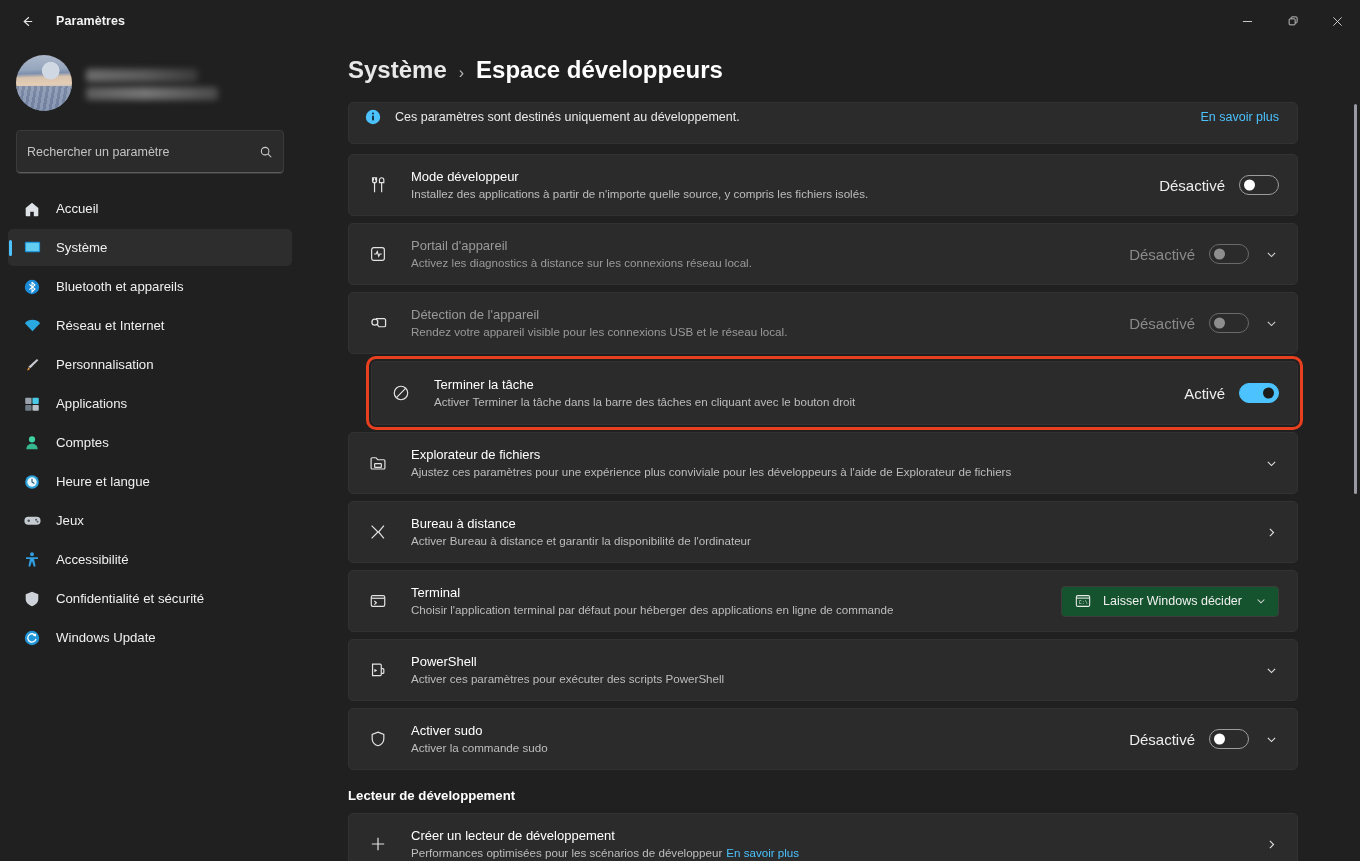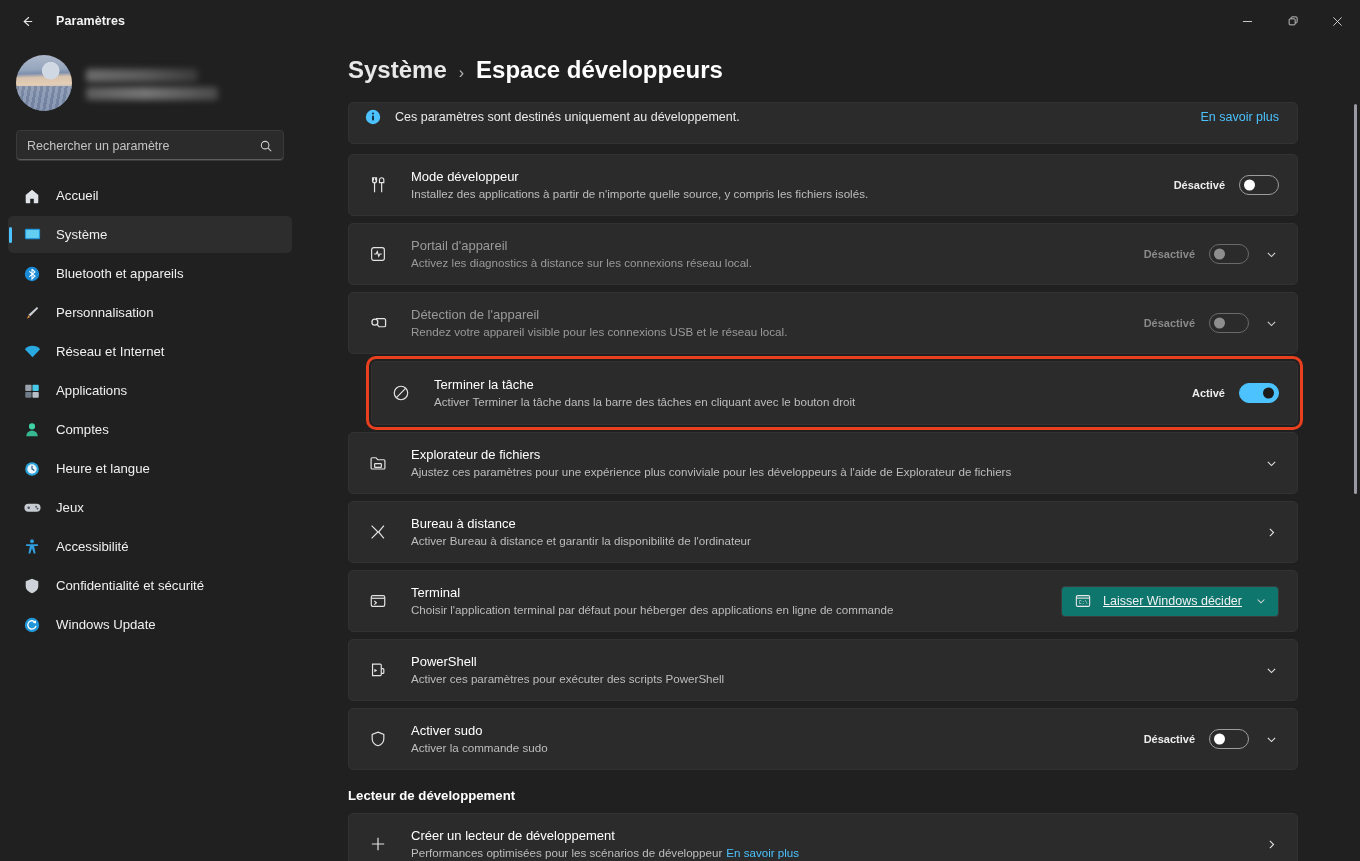--- a/index.html
+++ b/index.html
@@ -41,21 +41,21 @@
     background: repeating-linear-gradient(100deg, #6f7f9d 0 3px, #8d9bb6 3px 6px);
     opacity: .85;
   }
   .profile-text { display: flex; flex-direction: column; gap: 5px; padding-top: 2px; }
   .blur-line { border-radius: 3px; filter: blur(3.2px); }
   .blur-line.l1 { width: 112px; height: 13px; background: linear-gradient(90deg,#6d6d6d,#5a5a5a 55%,#3a3a3a); }
   .blur-line.l2 { width: 132px; height: 13px; background: linear-gradient(90deg,#5c5c5c,#767676 45%,#4a4a4a); }
 
   .search-wrap { margin: 20px 16px 0 16px; position: relative; }
   .search-box {
-    height: 31px; background: #2b2b2b; border: 1px solid #3a3a3a; border-radius: 4px;
+    height: 44px; background: #2b2b2b; border: 1px solid #3a3a3a; border-radius: 4px;
     display: flex; align-items: center; padding: 0 10px;
     box-shadow: inset 0 -1px 0 0 #5c5c5c;
   }
   .search-input {
     flex: 1; background: transparent; border: 0; outline: none;
     color: #cfcfcf; font-size: 12.5px; font-family: "Liberation Sans", sans-serif;
   }
   .search-input::placeholder { color: #c3c3c3; }
   .search-icon { color: #d0d0d0; display: flex; align-items: center; }
 
@@ -96,42 +96,42 @@
   }
   .card.tall { min-height: 64px; margin-left: 23px; }
   .card.highlighted { outline: 3px solid #e8401f; outline-offset: 2px; z-index: 3; }
   .card-icon { width: 22px; height: 22px; flex: 0 0 22px; margin-right: 22px; color: #e4e4e4; display: flex; align-items: center; justify-content: center; }
   .card-texts { flex: 1; min-width: 0; display: flex; flex-direction: column; gap: 3px; }
   .card-title { font-size: 13px; color: #ffffff; }
   .card-sub { font-size: 11.6px; color: #bdbdbd; line-height: 1.25; }
   .card-sub .link { font-size: 11.6px; margin-left: 4px; }
   .card.dim .card-title, .card.dim .card-sub { color: #9a9a9a; }
   .card-right { display: flex; align-items: center; gap: 14px; margin-left: 16px; flex: 0 0 auto; }
-  .state-label { font-size: 11px; color: #ededed; font-weight: bold; }
+  .state-label { font-size: 15px; color: #ededed; }
   .card.dim .state-label { color: #8a8a8a; }
 
   .toggle { width: 40px; height: 20px; border-radius: 11px; position: relative; flex: 0 0 40px; }
   .toggle.off { background: #2b2b2b; border: 1px solid #9c9c9c; }
   .toggle.off::after {
     content: ""; position: absolute; left: 4px; top: 50%; transform: translateY(-50%);
     width: 11px; height: 11px; border-radius: 50%; background: #ffffff;
   }
   .toggle.off.disabled { border-color: #6a6a6a; }
   .toggle.off.disabled::after { background: #8e8e8e; }
   .toggle.on { background: #4cc2ff; border: 1px solid #4cc2ff; }
   .toggle.on::after {
     content: ""; position: absolute; right: 4px; top: 50%; transform: translateY(-50%);
     width: 11px; height: 11px; border-radius: 50%; background: #1b1b1b;
   }
   .chev { width: 16px; height: 16px; color: #e0e0e0; display: flex; align-items: center; justify-content: center; }
   .card.dim .chev { color: #cdcdcd; }
 
   .dropdown {
-    height: 31px; min-width: 218px; background: #0f766e; border: 1px solid #3c3c3c; border-radius: 4px;
-    display: flex; align-items: center; gap: 11px; padding: 0 11px 0 12px; text-decoration: underline;
+    height: 31px; min-width: 218px; background: #14532d; border: 1px solid #3c3c3c; border-radius: 4px;
+    display: flex; align-items: center; gap: 11px; padding: 0 11px 0 12px;
   }
   .dd-icon { width: 18px; height: 18px; flex: 0 0 18px; color: #e8e8e8; }
   .dd-label { font-size: 12.5px; color: #f0f0f0; white-space: nowrap; }
   .dd-chev { margin-left: auto; color: #d8d8d8; display: flex; }
 
   .section-head { font-size: 13.2px; font-weight: 600; color: #ffffff; margin: 18px 0 10px 0; }
 
   .scrollbar { position: absolute; right: 3px; top: 62px; width: 3px; height: 390px; background: #9a9aa5; border-radius: 2px; }
 </style>
 </head>
@@ -216,35 +216,35 @@
             <svg width="18" height="18" viewBox="0 0 20 20">
                 <circle cx="10" cy="10" r="8" fill="#1b8bd8"></circle>
                 <path d="M10 4.5 V15.5 L13.3 12.2 L7 7 M7 13 L13.3 7.8 L10 4.5" fill="none" stroke="#fff" stroke-width="1.2"></path>
               </svg>
           </span>
           <span>Bluetooth et appareils</span>
         </div>
 
         <div class="nav-item">
           <span class="nav-icon">
+            <svg width="19" height="19" viewBox="0 0 20 20">
+                <path d="M2 7.5 A11 11 0 0 1 18 7.5 L10 16 Z" fill="#2aa8e0"></path>
+              </svg>
+          </span>
+          <span>Réseau et Internet</span>
+        </div>
+
+        <div class="nav-item">
+          <span class="nav-icon">
             <svg width="18" height="18" viewBox="0 0 20 20">
                 <path d="M15.5 3.2 L17 4.7 L8.2 13.5 L6 12 Z" fill="#c8ccd2"></path>
                 <path d="M5.8 12.4 L7.9 14.4 L4.6 16.4 Z" fill="#e8963c"></path>
               </svg>
           </span>
           <span>Personnalisation</span>
-        </div>
-
-        <div class="nav-item">
-          <span class="nav-icon">
-            <svg width="19" height="19" viewBox="0 0 20 20">
-                <path d="M2 7.5 A11 11 0 0 1 18 7.5 L10 16 Z" fill="#2aa8e0"></path>
-              </svg>
-          </span>
-          <span>Réseau et Internet</span>
         </div>
 
         <div class="nav-item">
           <span class="nav-icon">
             <svg width="18" height="18" viewBox="0 0 20 20">
                 <rect x="2.5" y="3" width="7" height="7" rx="1" fill="#9aa3ad"></rect>
                 <rect x="10.5" y="3" width="7" height="7" rx="1" fill="#49c9e8"></rect>
                 <rect x="2.5" y="11" width="7" height="6.5" rx="1" fill="#6f7b87"></rect>
                 <rect x="10.5" y="11" width="7" height="6.5" rx="1" fill="#b9c0c7"></rect>
               </svg>

